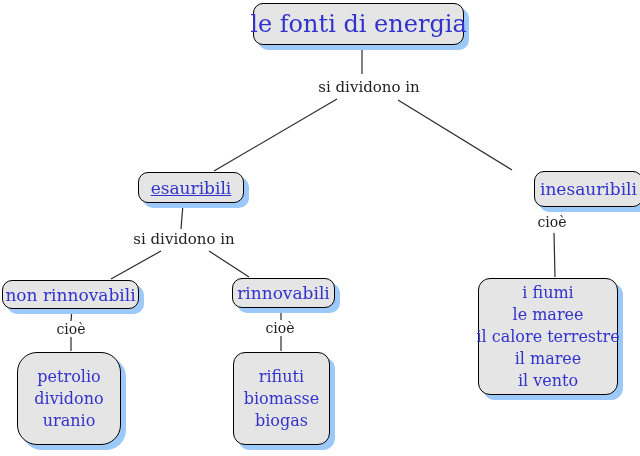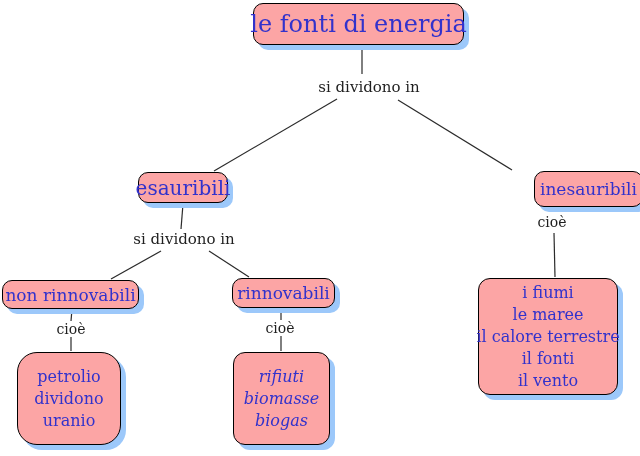--- a/index.html
+++ b/index.html
@@ -13,39 +13,39 @@
   }
   .edges {
     position: absolute;
     left: 0; top: 0;
     width: 640px; height: 456px;
   }
   .edges line { stroke: #2b2b2b; stroke-width: 1.2; }
   .node {
     position: absolute;
     box-sizing: border-box;
-    background: #fca5a5;
+    background: #e5e5e5;
     border: 1.5px solid #000000;
     border-radius: 10px;
     box-shadow: 5px 5px 0 #9cc8fa;
     color: #3232cc;
     display: flex;
     flex-direction: column;
     align-items: center;
     justify-content: center;
     text-align: center;
     white-space: nowrap;
   }
   .node-root     { left: 253px; top: 3px;   width: 211px; height: 42px; font-size: 24px; }
-  .node-esa      { left: 138px; top: 172px; width: 90px;  height: 31px; font-size: 20px; }
+  .node-esa      { left: 138px; top: 172px; width: 106px;  height: 31px; font-size: 17px; text-decoration: underline; }
   .node-inesa    { left: 502px; top: 171px; width: 109px; height: 36px; font-size: 17px; margin-left: 32px; }
   .node-nonrin   { left: 2px;   top: 280px; width: 137px; height: 29px; font-size: 17px; }
   .node-rin      { left: 232px; top: 278px; width: 103px;  height: 30px; font-size: 17px; justify-content: center; }
   .node-petrolio { left: 17px;  top: 352px; width: 104px; height: 93px;  font-size: 16px; border-radius: 20px; }
-  .node-rifiuti  { left: 233px; top: 352px; width: 97px;  height: 93px;  font-size: 16px; border-radius: 12px; font-style: italic; }
+  .node-rifiuti  { left: 233px; top: 352px; width: 97px;  height: 93px;  font-size: 16px; border-radius: 12px; }
   .node-fiumi    { left: 478px; top: 278px; width: 140px; height: 117px; font-size: 16px; border-radius: 12px; }
   .node .line { line-height: 22px; }
   .link-label {
     position: absolute;
     transform: translate(-50%, -50%);
     color: #1f1f1f;
     font-size: 15px;
     white-space: nowrap;
   }
   .lbl-split1 { left: 369px; top: 87px; }
@@ -111,17 +111,17 @@
   <div class="node node-rifiuti">
     <div class="line">rifiuti</div>
     <div class="line">biomasse</div>
     <div class="line">biogas</div>
   </div>
 
   <div class="node node-fiumi">
     <div class="line">i fiumi</div>
     <div class="line">le maree</div>
     <div class="line">il calore terrestre</div>
-    <div class="line">il fonti</div>
+    <div class="line">il maree</div>
     <div class="line">il vento</div>
   </div>
 
 </div>
 
 </body></html>

